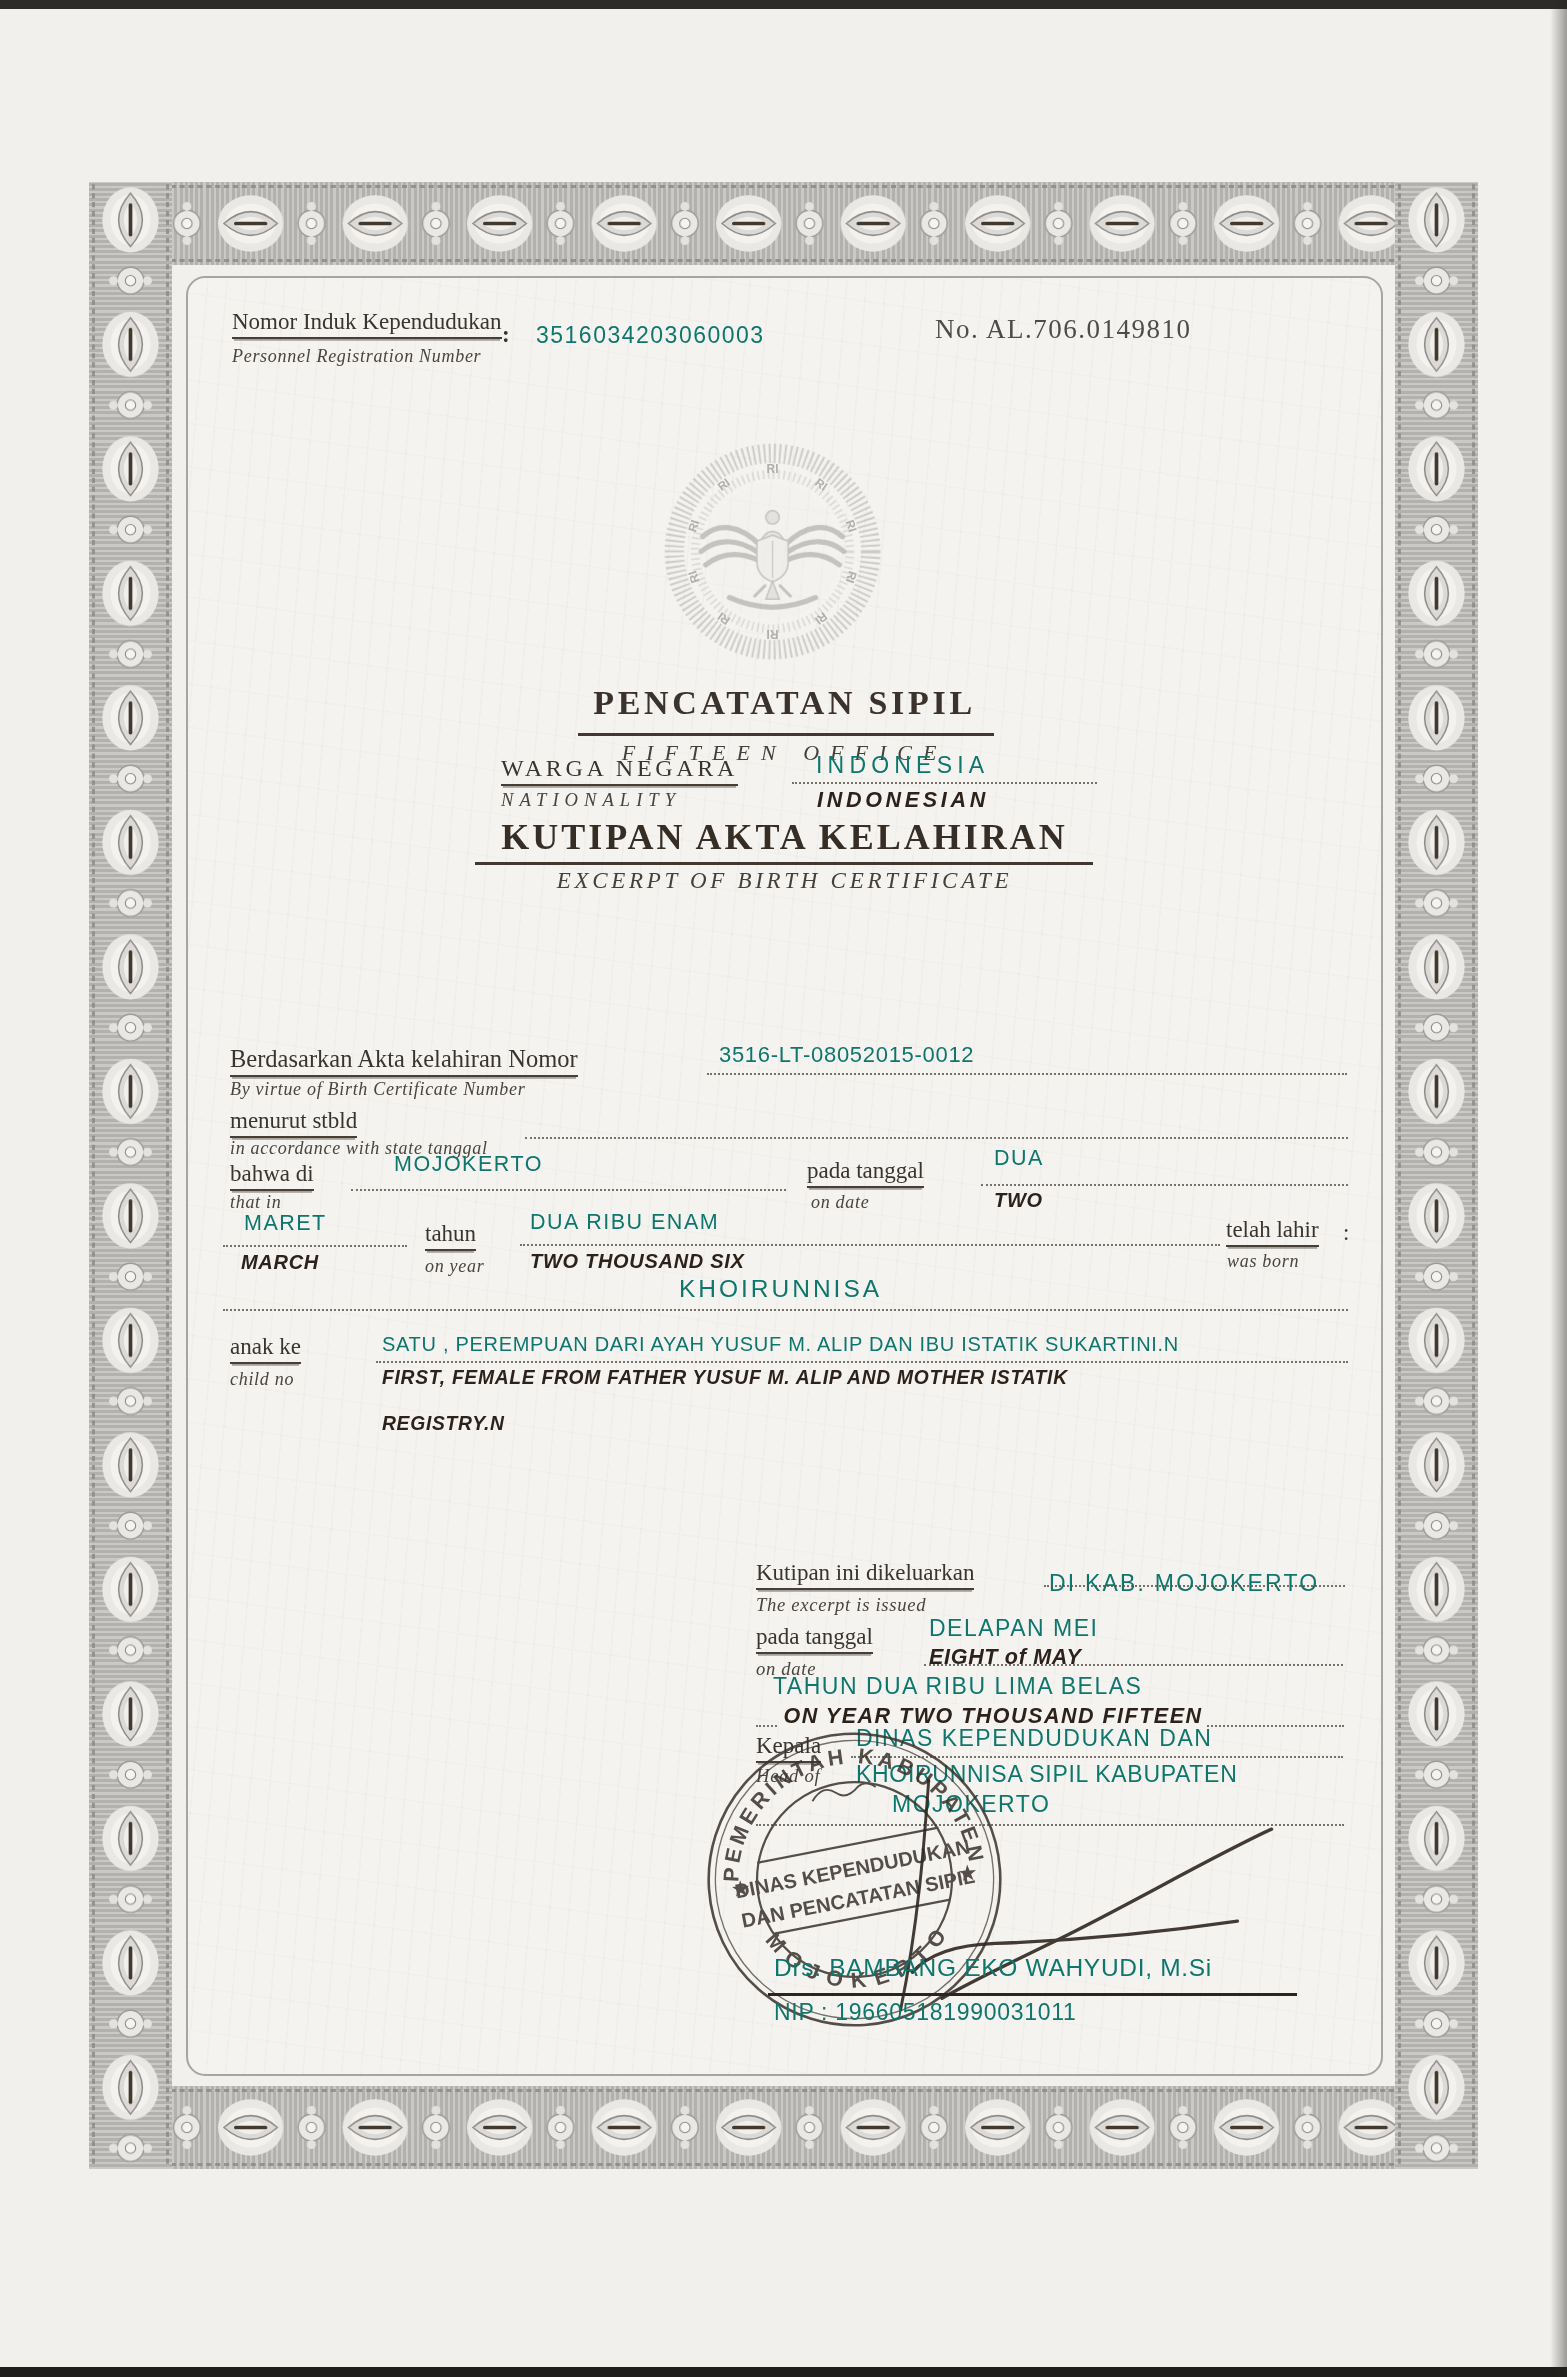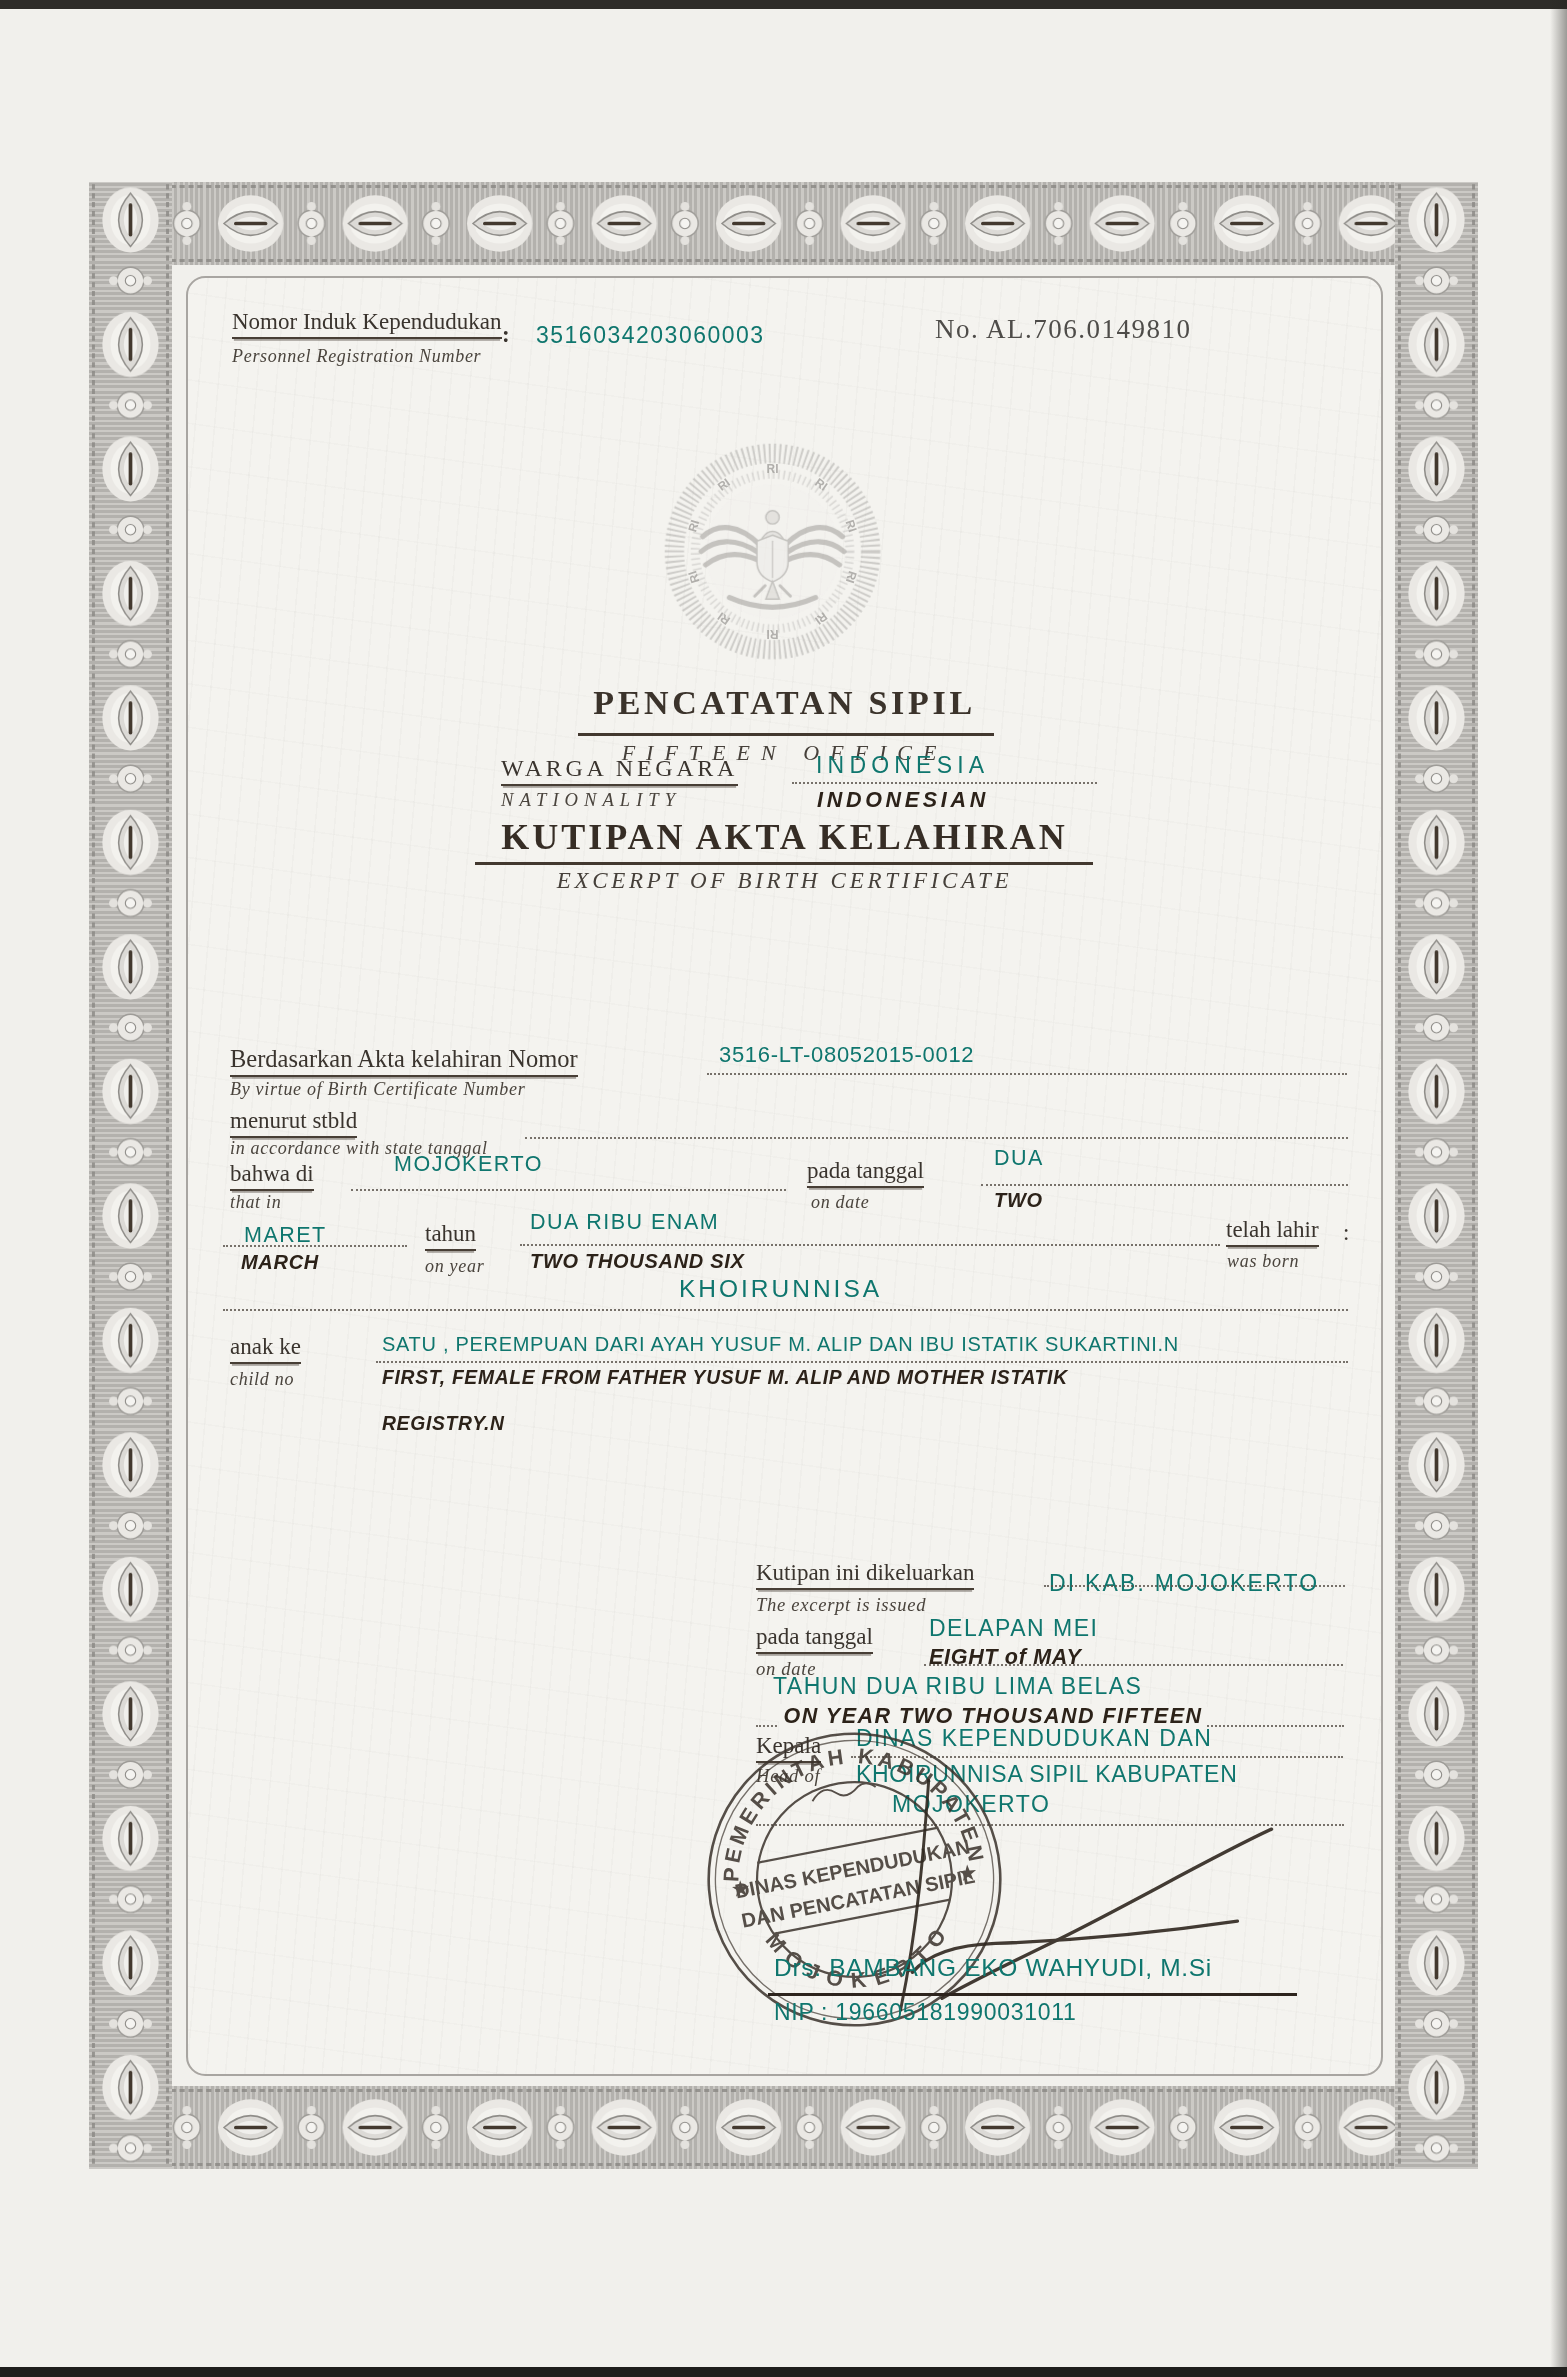--- a/index.html
+++ b/index.html
@@ -180,21 +180,21 @@
   <div class="abs typed" style="left:394px;top:1152px;font-size:21.5px;letter-spacing:1.5px;">MOJOKERTO</div>
   <div class="dots" style="left:351px;top:1189px;width:435px;"></div>
   <div class="abs sub" style="left:230px;top:1192px;">that in</div>
 
   <div class="abs lbl ul" style="left:807px;top:1158px;">pada tanggal</div>
   <div class="abs sub" style="left:811px;top:1192px;">on date</div>
   <div class="abs typed" style="left:994px;top:1146px;font-size:21.5px;letter-spacing:1.5px;">DUA</div>
   <div class="dots" style="left:981px;top:1184px;width:367px;"></div>
   <div class="abs typedi" style="left:994px;top:1189px;font-size:20px;">TWO</div>
 
-  <div class="abs typed" style="left:244px;top:1211px;font-size:21.5px;letter-spacing:1.5px;margin-top:12px;">MARET</div>
+  <div class="abs typed" style="left:244px;top:1211px;font-size:21.5px;letter-spacing:1.5px;">MARET</div>
   <div class="dots" style="left:223px;top:1245px;width:184px;"></div>
   <div class="abs typedi" style="left:241px;top:1251px;font-size:20px;">MARCH</div>
 
   <div class="abs lbl ul" style="left:425px;top:1221px;">tahun</div>
   <div class="abs sub" style="left:425px;top:1256px;">on year</div>
   <div class="abs typed" style="left:530px;top:1210px;font-size:21.5px;letter-spacing:1.5px;">DUA RIBU ENAM</div>
   <div class="dots" style="left:520px;top:1244px;width:700px;"></div>
   <div class="abs typedi" style="left:530px;top:1250px;font-size:20px;">TWO THOUSAND SIX</div>
 
   <div class="abs lbl ul" style="left:1226px;top:1217px;">telah lahir</div>

